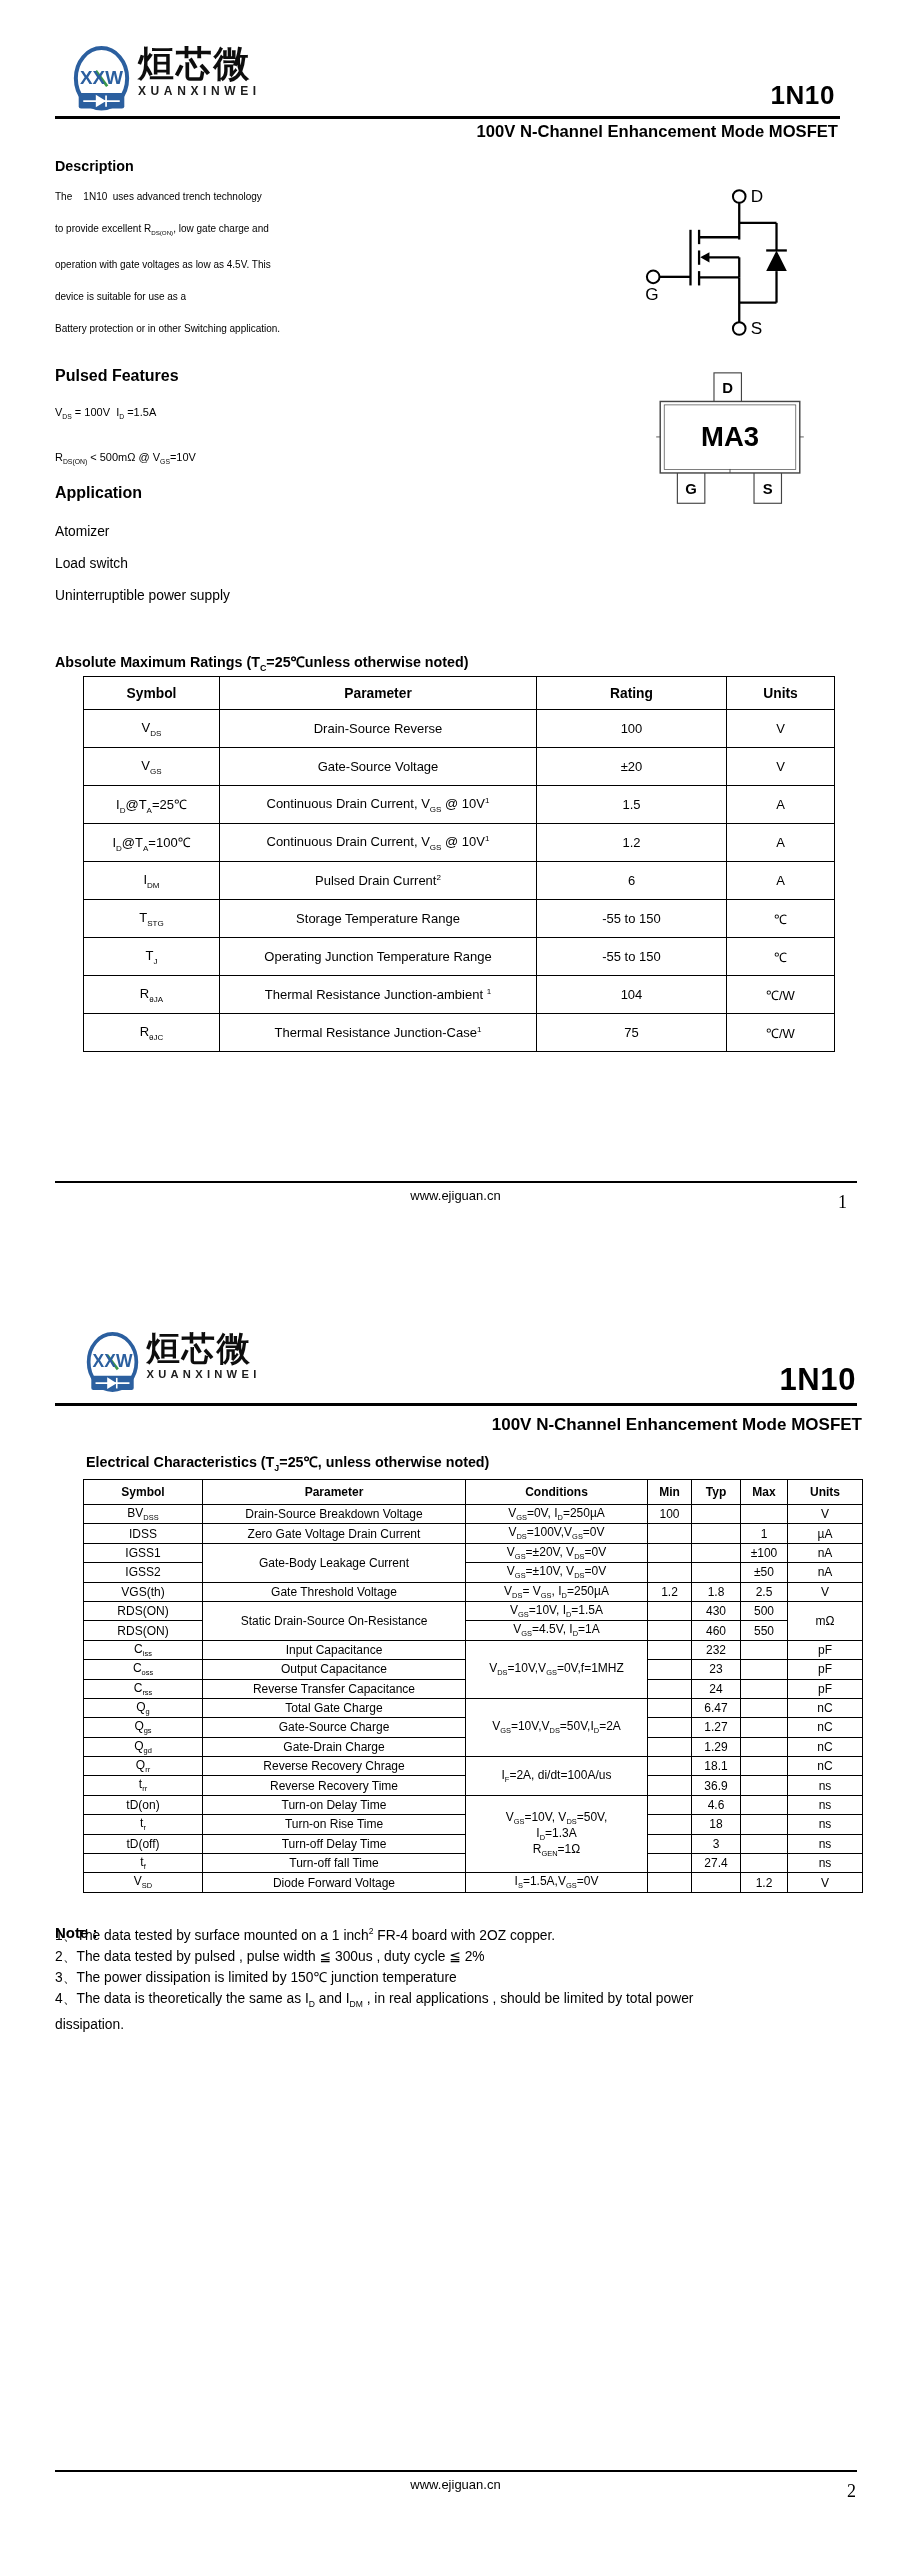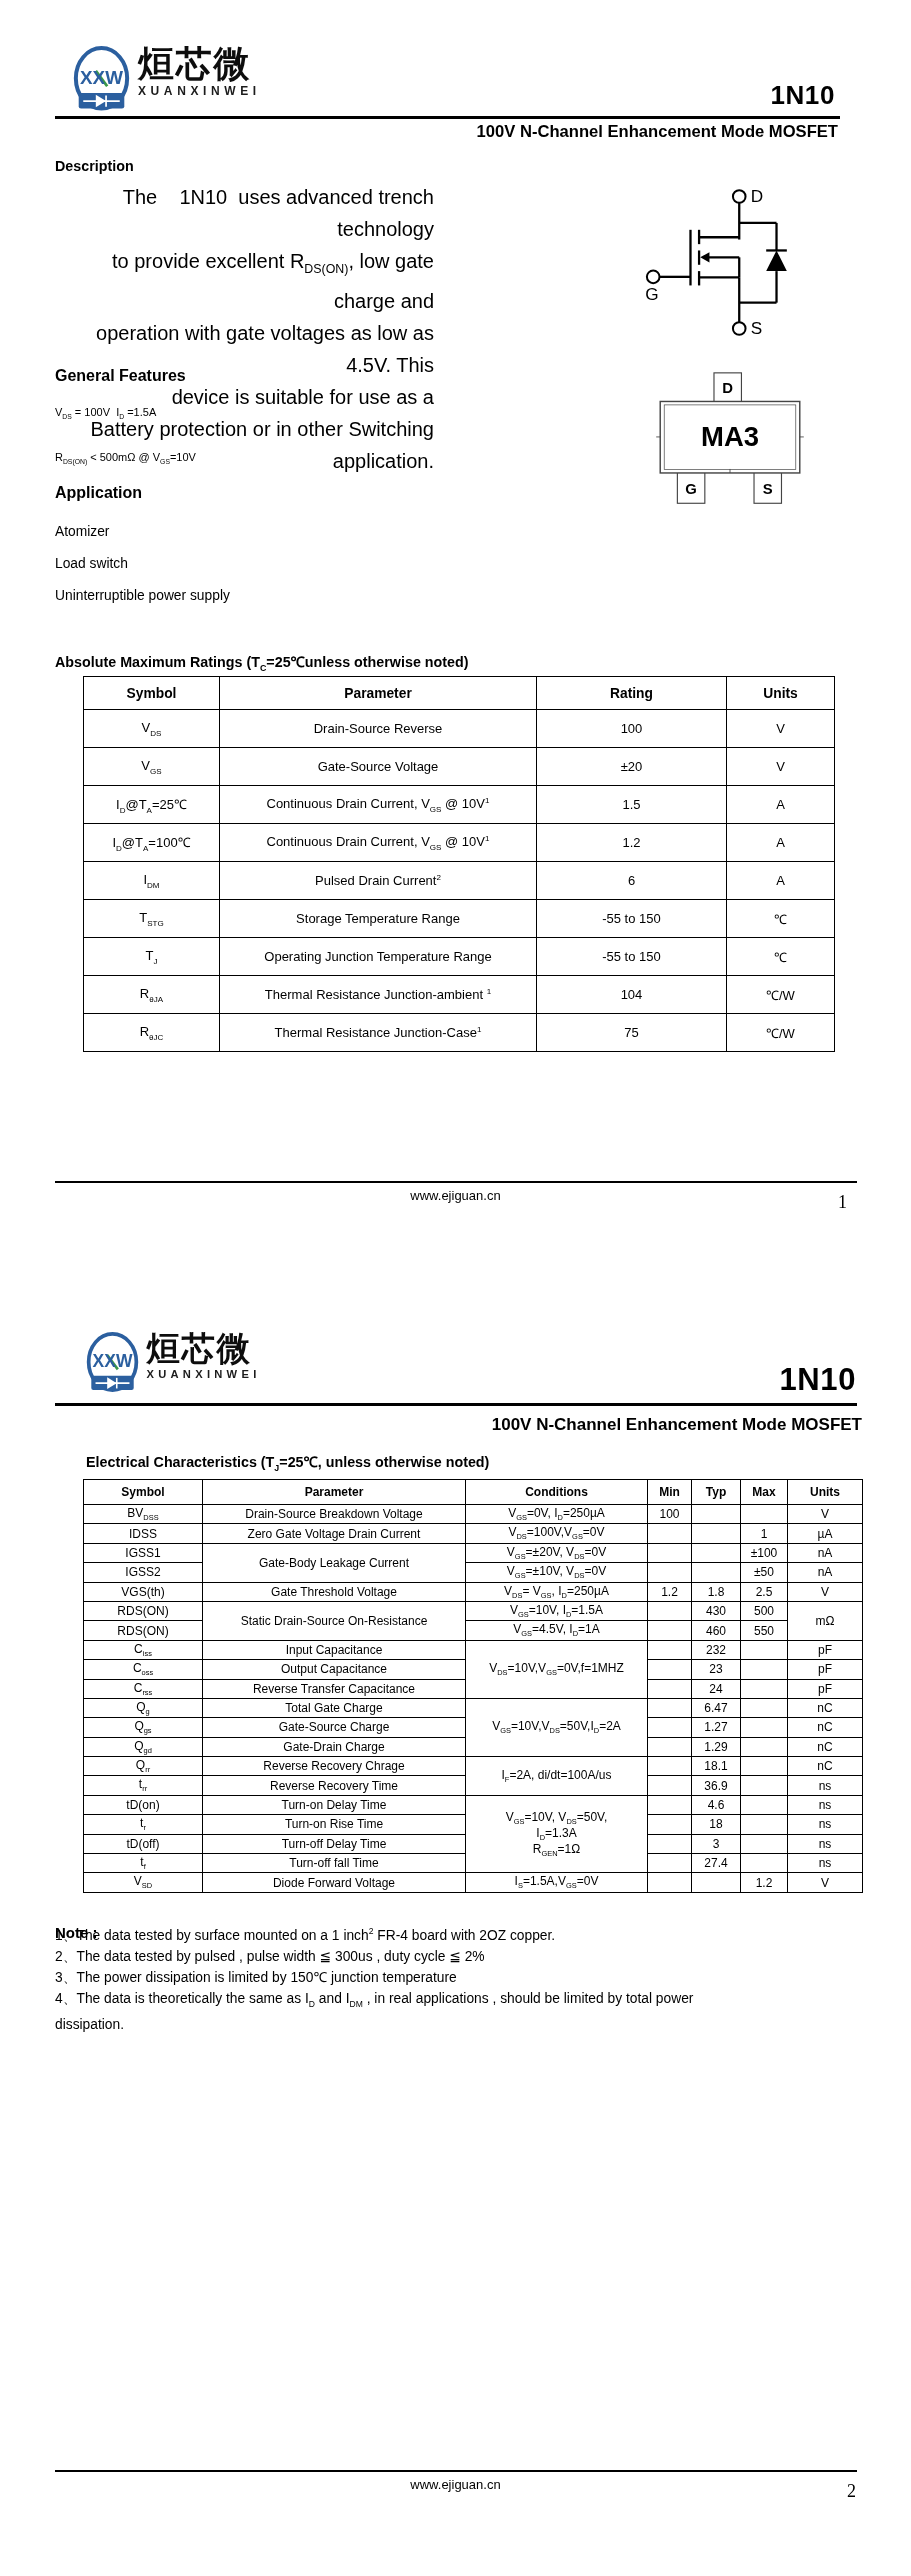--- a/index.html
+++ b/index.html
@@ -16,21 +16,21 @@
   .logo .en{font-size:12px;font-weight:bold;letter-spacing:4.6px;margin-top:1.1px;color:#1c1c1c;}
 
   
   .part1{top:80px;right:76px;font-size:26px;font-weight:bold;letter-spacing:0.6px;}
   .subtitle1{top:122px;right:73px;font-size:16.6px;font-weight:bold;}
   .part2{top:1362px;right:55px;font-size:31px;font-weight:bold;letter-spacing:0.6px;}
   .subtitle2{top:1415px;right:49px;font-size:17px;font-weight:bold;}
 
   
   .h-desc{left:55px;top:158px;font-size:14.3px;font-weight:bold;}
-  .desc{left:55px;top:181px;width:379px;font-size:20px;line-height:32px;text-align:right;}
+  .desc{left:55px;top:181px;width:379px;font-size:10px;line-height:32px;}
   .desc .line{white-space:pre-wrap;}
   .h-feat{left:55px;top:367px;font-size:16px;font-weight:bold;}
   .feat{left:55px;top:392px;font-size:11px;line-height:41px;}
   .feat .line{white-space:pre-wrap;}
   .h-app{left:55px;top:484px;font-size:16px;font-weight:bold;}
   .apps{left:55px;top:516px;font-size:13.8px;line-height:32px;}
 
   
   .mosfet{left:636px;top:185px;}
   .package{left:644px;top:366px;}
@@ -98,21 +98,21 @@
 
   <div class="abs h-desc">Description</div>
   <div class="abs desc">
       <div class="line">The    1N10  uses advanced trench technology</div>
       <div class="line">to provide excellent R<sub>DS(ON)</sub>, low gate charge and</div>
       <div class="line">operation with gate voltages as low as 4.5V. This</div>
       <div class="line">device is suitable for use as a</div>
       <div class="line">Battery protection or in other Switching application.</div>
     </div>
 
-  <div class="abs h-feat">General Features</div>
+  <div class="abs h-feat">Pulsed Features</div>
   <div class="abs feat">
       <div class="line">V<sub>DS</sub> = 100V  I<sub>D</sub> =1.5A</div>
       <div class="line">R<sub>DS(ON)</sub> &lt; 500mΩ @ V<sub>GS</sub>=10V</div>
     </div>
 
   <div class="abs h-app">Application</div>
   <div class="abs apps">
       <div class="line">Atomizer</div>
       <div class="line">Load switch</div>
       <div class="line">Uninterruptible power supply</div>

